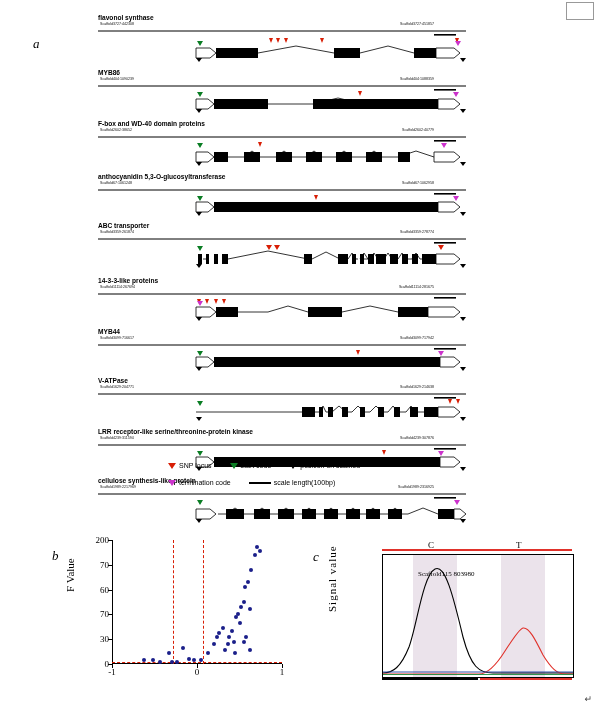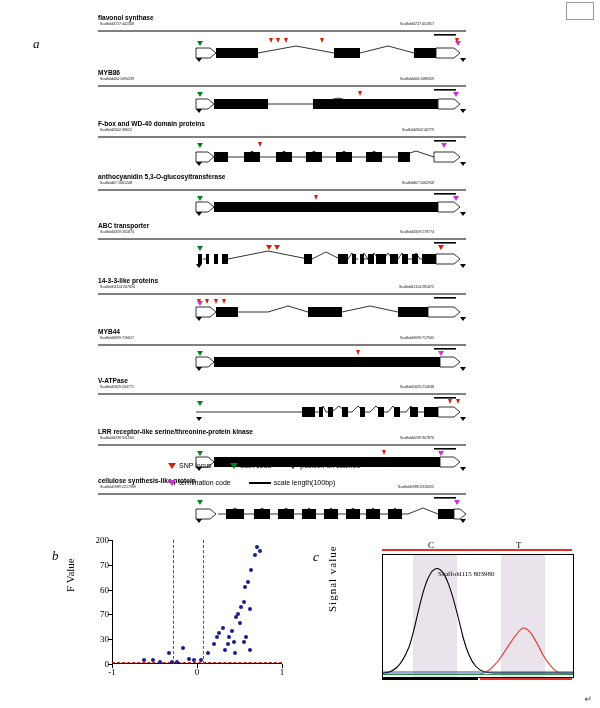--- a/index.html
+++ b/index.html
@@ -55,21 +55,21 @@
   .dashv{position:absolute;top:0;width:0;height:124px;border-left:1px dashed #d81e05;}
   .dashh{position:absolute;left:0;width:170px;height:0;border-top:1px dashed #d81e05;}
   .dot{position:absolute;width:4px;height:4px;border-radius:50%;background:#1b1f8a;transform:translate(-50%,-50%);}
 
   
   #panel-c{position:absolute;left:330px;top:540px;width:250px;height:160px;}
   #panel-c .ylabel{position:absolute;left:-4px;top:72px;transform:rotate(-90deg);transform-origin:left top;font-size:11px;font-family:"Liberation Serif",serif;letter-spacing:1px;}
   #panel-c .chrombox{position:absolute;left:52px;top:14px;width:190px;height:122px;border:1px solid #000;background:#fff;overflow:hidden;}
   .shade{position:absolute;top:0;height:100%;background:#e8dee8;opacity:.85;}
   .alleleLabel{position:absolute;font-size:9px;font-family:"Liberation Serif",serif;}
-  .seqlabel{position:absolute;font-size:7px;font-family:"Liberation Serif",serif;margin-left:20px;}
+  .seqlabel{position:absolute;font-size:7px;font-family:"Liberation Serif",serif;}
   .topbar{position:absolute;left:0;height:2px;}
   .botbar{position:absolute;height:2px;}
   .retmark{position:absolute;right:8px;bottom:4px;font-size:9px;color:#444;}
   .cornerbox{position:absolute;right:6px;top:2px;width:26px;height:16px;border:1px solid #999;}
 </style>
 </head>
 <body>
 
 <div class="panel-letter" id="panel-a-letter">a</div>
 <div class="panel-letter" id="panel-b-letter">b</div>

